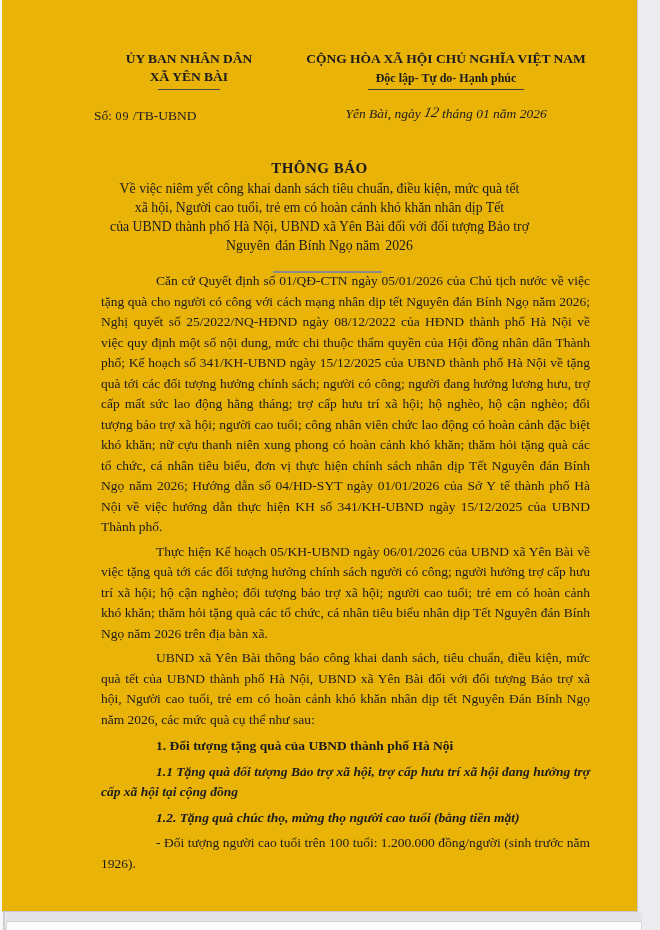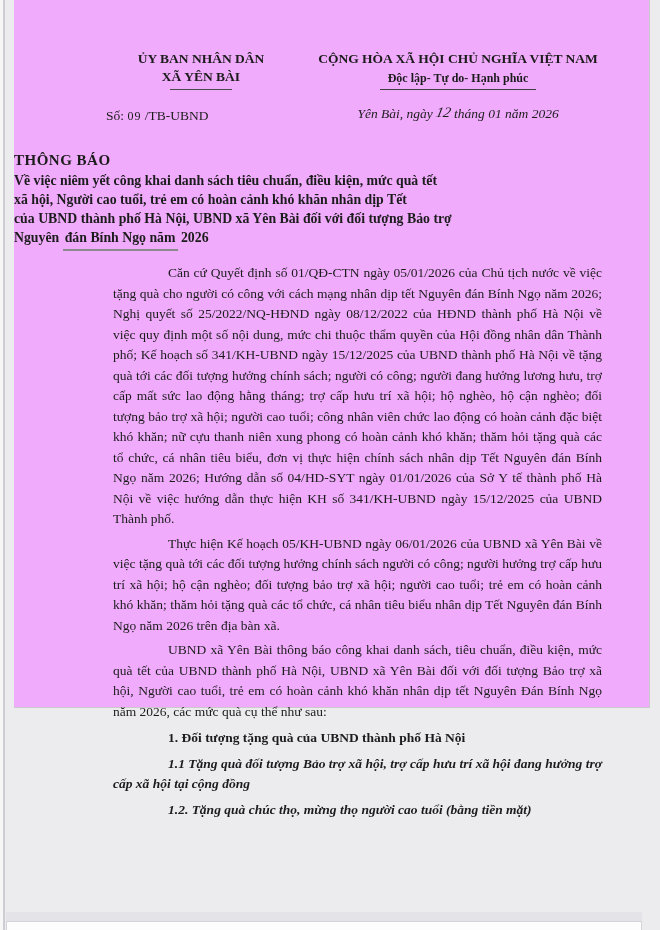--- a/index.html
+++ b/index.html
@@ -1,41 +1,41 @@
 <!DOCTYPE html>
 <html><head>
 <meta charset="utf-8">
 <style>
   html,body{margin:0;padding:0;}
   body{width:660px;height:930px;overflow:hidden;font-family:"Liberation Serif", serif;color:#1c1c1c;}
   .canvas{position:relative;width:660px;height:930px;background:#ececef;}
   .edge-white{position:absolute;left:0;top:0;width:3px;height:930px;background:#f7f7f8;}
   .edge-line{position:absolute;left:3px;top:0;width:2px;height:930px;background:#cdcdd2;}
-  .page{position:absolute;left:14px;top:0;width:636px;height:708px;background:#f0abfc;
+  .page{position:absolute;left:2px;top:0;width:636px;height:912px;background:#eab308;
         border-right:1px solid #c9c9ce;border-bottom:1px solid #c9c9ce;box-sizing:border-box;}
   .next-page{position:absolute;left:6px;top:921px;width:636px;height:9px;background:#fdfdfd;
         border:1px solid #d4d4d8;border-bottom:none;box-sizing:border-box;}
   .gap{position:absolute;left:6px;top:912px;width:636px;height:9px;background:#e4e4e8;}
 
   .header{position:relative;height:146px;}
   .org-block{position:absolute;left:72px;top:50px;width:230px;text-align:center;
              font-weight:bold;font-size:13.5px;line-height:18px;}
   .short-rule{width:62px;height:1px;background:#4a4a4a;margin:3px auto 0;}
   .doc-number{position:absolute;left:92px;top:108px;font-size:13.5px;}
   .doc-number .num{font-size:12px;letter-spacing:1px;}
   .national-block{position:absolute;left:268px;top:50px;width:352px;text-align:center;
                   font-weight:bold;font-size:13.5px;line-height:18px;}
   .motto{display:inline-block;font-size:12px;border-bottom:1.5px solid #3f3f3f;padding:1px 8px 2px;}
   .dateline{margin-top:14px;font-weight:normal;font-style:italic;font-size:13.5px;}
   .hand{display:inline-block;transform:skewX(-12deg) translateY(-1px);font-size:14.5px;}
 
-  .title-block{margin-top:6px;}
+  .title-block{text-align:center;margin-top:14px;}
   .doc-heading{font-weight:bold;font-size:15px;letter-spacing:.5px;}
-  .subtitle{font-weight:bold;font-size:13.8px;line-height:19px;margin-top:2px;}
-  .title-underline{border-bottom:2px solid #8a8a8a;padding:0 2px 4px;}
+  .subtitle{font-weight:normal;font-size:13.8px;line-height:19px;margin-top:2px;}
+  .title-underline{border-bottom:2px solid #8a8a8a;padding:0 2px 18px;}
 
   .body-text{padding:16px 47px 0 99px;font-size:13.5px;line-height:20.5px;text-align:justify;}
   .body-text p{margin:0 0 4px;text-indent:55px;}
   .h-bold{font-weight:bold;margin:6px 0 5px !important;}
   .h-bi{font-weight:bold;font-style:italic;margin:5px 0 5px !important;}
   .it{font-style:italic;}
 </style>
 </head>
 <body>
 
@@ -70,18 +70,19 @@
       </div>
     </div>
 
     <div class="body-text">
       <p>Căn cứ Quyết định số 01/QĐ-CTN ngày 05/01/2026 của Chủ tịch nước về việc tặng quà cho người có công với cách mạng nhân dịp tết Nguyên đán Bính Ngọ năm 2026; Nghị quyết số 25/2022/NQ-HĐND ngày 08/12/2022 của HĐND thành phố Hà Nội về việc quy định một số nội dung, mức chi thuộc thẩm quyền của Hội đồng nhân dân Thành phố; Kế hoạch số 341/KH-UBND ngày 15/12/2025 của UBND thành phố Hà Nội về tặng quà tới các đối tượng hưởng chính sách; người có công; người đang hưởng lương hưu, trợ cấp mất sức lao động hằng tháng; trợ cấp hưu trí xã hội; hộ nghèo, hộ cận nghèo; đối tượng bảo trợ xã hội; người cao tuổi; công nhân viên chức lao động có hoàn cảnh đặc biệt khó khăn; nữ cựu thanh niên xung phong có hoàn cảnh khó khăn; thăm hỏi tặng quà các tổ chức, cá nhân tiêu biểu, đơn vị thực hiện chính sách nhân dịp Tết Nguyên đán Bính Ngọ năm 2026; Hướng dẫn số 04/HD-SYT ngày 01/01/2026 của Sở Y tế thành phố Hà Nội về việc hướng dẫn thực hiện KH số 341/KH-UBND ngày 15/12/2025 của UBND Thành phố.</p>
       <p>Thực hiện Kế hoạch 05/KH-UBND ngày 06/01/2026 của UBND xã Yên Bài về việc tặng quà tới các đối tượng hưởng chính sách người có công; người hưởng trợ cấp hưu trí xã hội; hộ cận nghèo; đối tượng bảo trợ xã hội; người cao tuổi; trẻ em có hoàn cảnh khó khăn; thăm hỏi tặng quà các tổ chức, cá nhân tiêu biểu nhân dịp Tết Nguyên đán Bính Ngọ năm 2026 trên địa bàn xã.</p>
       <p>UBND xã Yên Bài thông báo công khai danh sách, tiêu chuẩn, điều kiện, mức quà tết của UBND thành phố Hà Nội, UBND xã Yên Bài đối với đối tượng Bảo trợ xã hội, Người cao tuổi, trẻ em có hoàn cảnh khó khăn nhân dịp tết Nguyên Đán Bính Ngọ năm 2026, các mức quà cụ thể như sau:</p>
       <p class="h-bold">1. Đối tượng tặng quà của UBND thành phố Hà Nội</p>
       <p class="h-bi">1.1 Tặng quà đối tượng Bảo trợ xã hội, trợ cấp hưu trí xã hội đang hưởng trợ cấp xã hội tại cộng đồng</p>
       <p class="h-bi">1.2. Tặng quà chúc thọ, mừng thọ người cao tuổi (bằng tiền mặt)</p>
+      <p>- Đối tượng người cao tuổi trên 100 tuổi: 1.200.000 đồng/người (sinh trước năm 1926).</p>
     </div>
   </div>
 
   <div class="gap"></div>
   <div class="next-page"></div>
 </div>
 
 </body></html>

